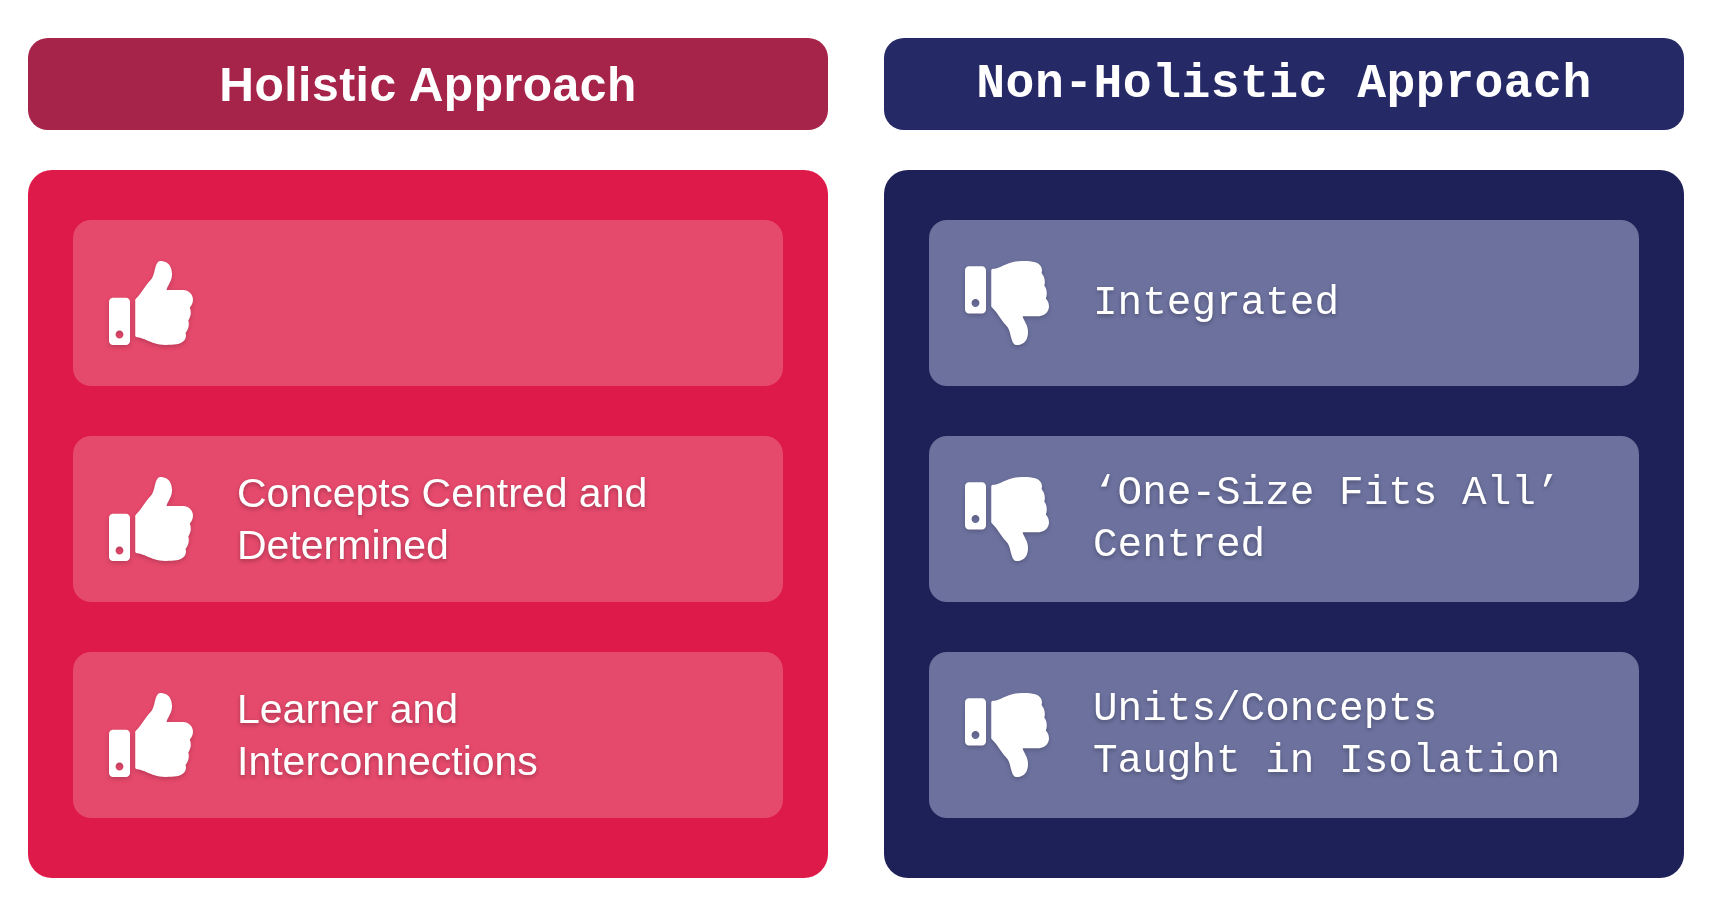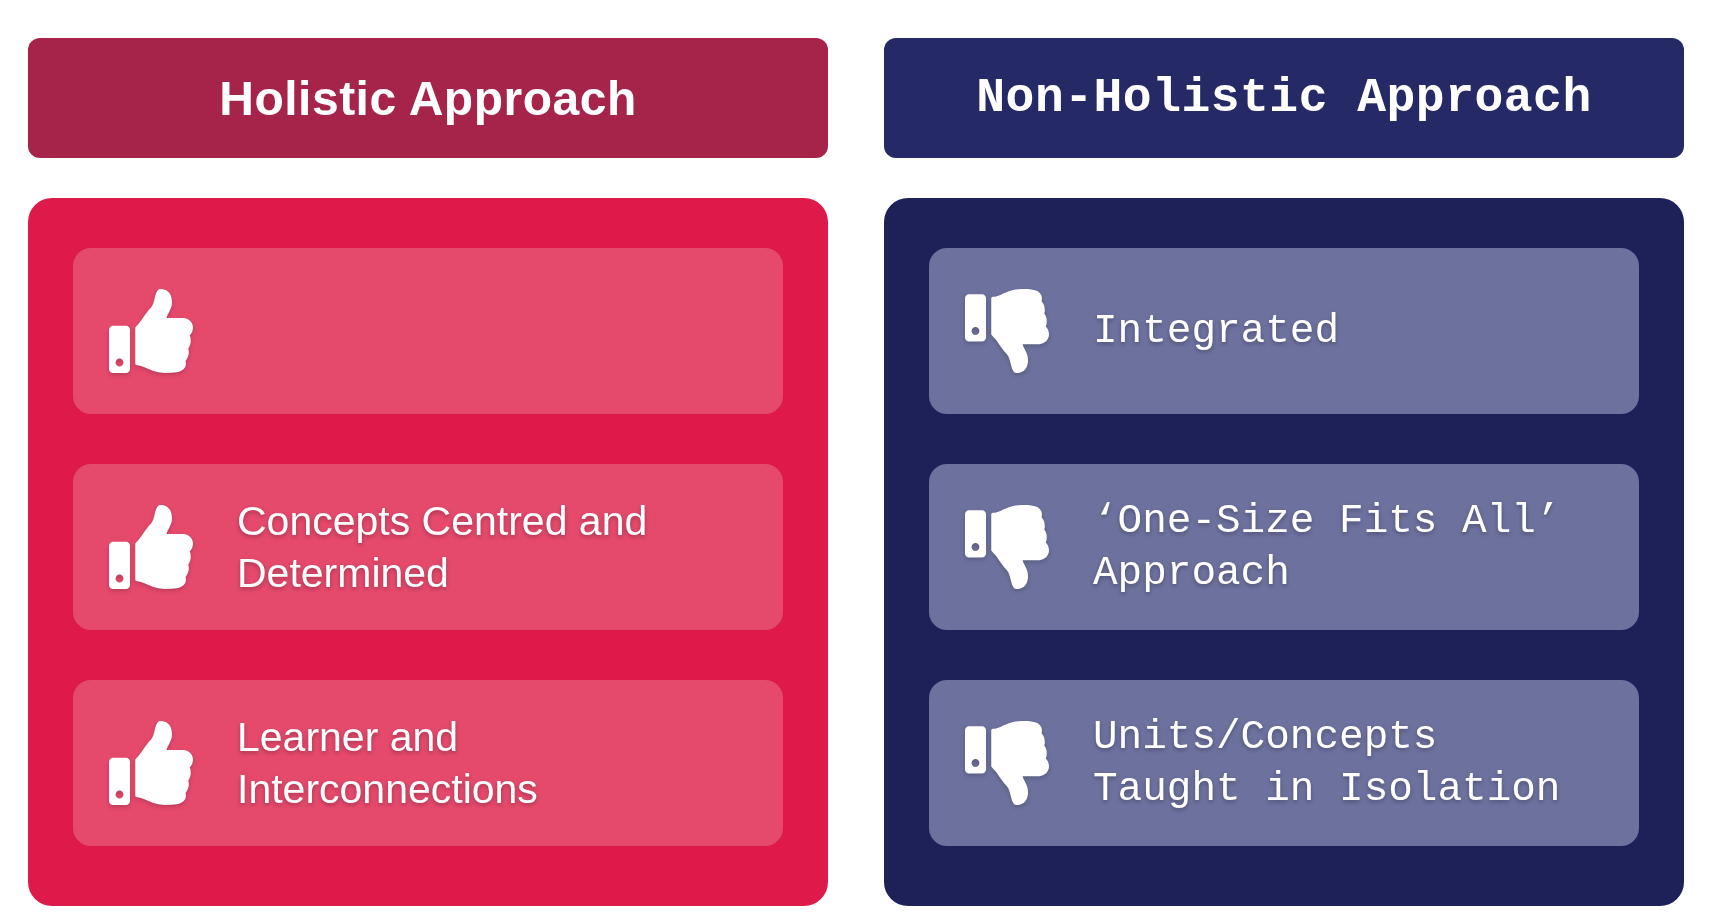--- a/index.html
+++ b/index.html
@@ -17,22 +17,22 @@
   }
   .column {
     position: absolute;
     top: 38px;
     width: 800px;
   }
   .col-left  { left: 28px;  }
   .col-right { left: 884px; font-family: Liberation Mono, monospace; }
 
   .header {
-    height: 120px;
-    border-radius: 12px;
+    height: 92px;
+    border-radius: 20px;
     background: var(--header-bg);
     color: var(--text);
     display: flex;
     align-items: center;
     justify-content: center;
     font-size: 48px;
     font-weight: 700;
     letter-spacing: 0.5px;
   }
   .panel {
@@ -132,21 +132,21 @@
         </span>
         <span class="label">Integrated</span>
       </div>
 
       <div class="card">
         <span class="icon">
           <svg viewBox="0 0 512 512" aria-hidden="true">
               <path d="M0 56v240c0 13.255 10.745 24 24 24h80c13.255 0 24-10.745 24-24V56c0-13.255-10.745-24-24-24H24C10.745 32 0 42.745 0 56zm40 200c0-13.255 10.745-24 24-24s24 10.745 24 24-10.745 24-24 24-24-10.745-24-24zm272 256c-20.183 0-29.485-39.293-33.931-57.795-5.206-21.666-10.589-44.07-25.393-58.902-32.469-32.524-49.503-73.967-89.117-113.111a12.003 12.003 0 0 1-3.558-8.521V59.901c0-6.541 5.243-11.878 11.783-11.998 15.831-.29 36.694-9.079 52.651-16.178C256.189 17.598 295.709.017 343.995 0h2.844c42.777 0 93.363.413 113.774 29.737 8.392 12.057 10.446 27.034 6.148 44.632 16.312 17.053 25.063 48.863 16.382 74.757 17.544 23.432 19.143 56.132 9.308 79.469l.11.11c11.893 11.949 19.523 31.259 19.439 49.197-.156 30.352-26.156 58.098-59.553 58.098H350.723C358.03 364.34 384 388.132 384 430.548 384 504 336 512 312 512z"></path>
             </svg>
         </span>
-        <span class="label">‘One-Size Fits All’ Approach</span>
+        <span class="label">‘One-Size Fits All’ Centred</span>
       </div>
 
       <div class="card">
         <span class="icon">
           <svg viewBox="0 0 512 512" aria-hidden="true">
               <path d="M0 56v240c0 13.255 10.745 24 24 24h80c13.255 0 24-10.745 24-24V56c0-13.255-10.745-24-24-24H24C10.745 32 0 42.745 0 56zm40 200c0-13.255 10.745-24 24-24s24 10.745 24 24-10.745 24-24 24-24-10.745-24-24zm272 256c-20.183 0-29.485-39.293-33.931-57.795-5.206-21.666-10.589-44.07-25.393-58.902-32.469-32.524-49.503-73.967-89.117-113.111a12.003 12.003 0 0 1-3.558-8.521V59.901c0-6.541 5.243-11.878 11.783-11.998 15.831-.29 36.694-9.079 52.651-16.178C256.189 17.598 295.709.017 343.995 0h2.844c42.777 0 93.363.413 113.774 29.737 8.392 12.057 10.446 27.034 6.148 44.632 16.312 17.053 25.063 48.863 16.382 74.757 17.544 23.432 19.143 56.132 9.308 79.469l.11.11c11.893 11.949 19.523 31.259 19.439 49.197-.156 30.352-26.156 58.098-59.553 58.098H350.723C358.03 364.34 384 388.132 384 430.548 384 504 336 512 312 512z"></path>
             </svg>
         </span>
         <span class="label">Units/Concepts Taught in Isolation</span>
       </div>

